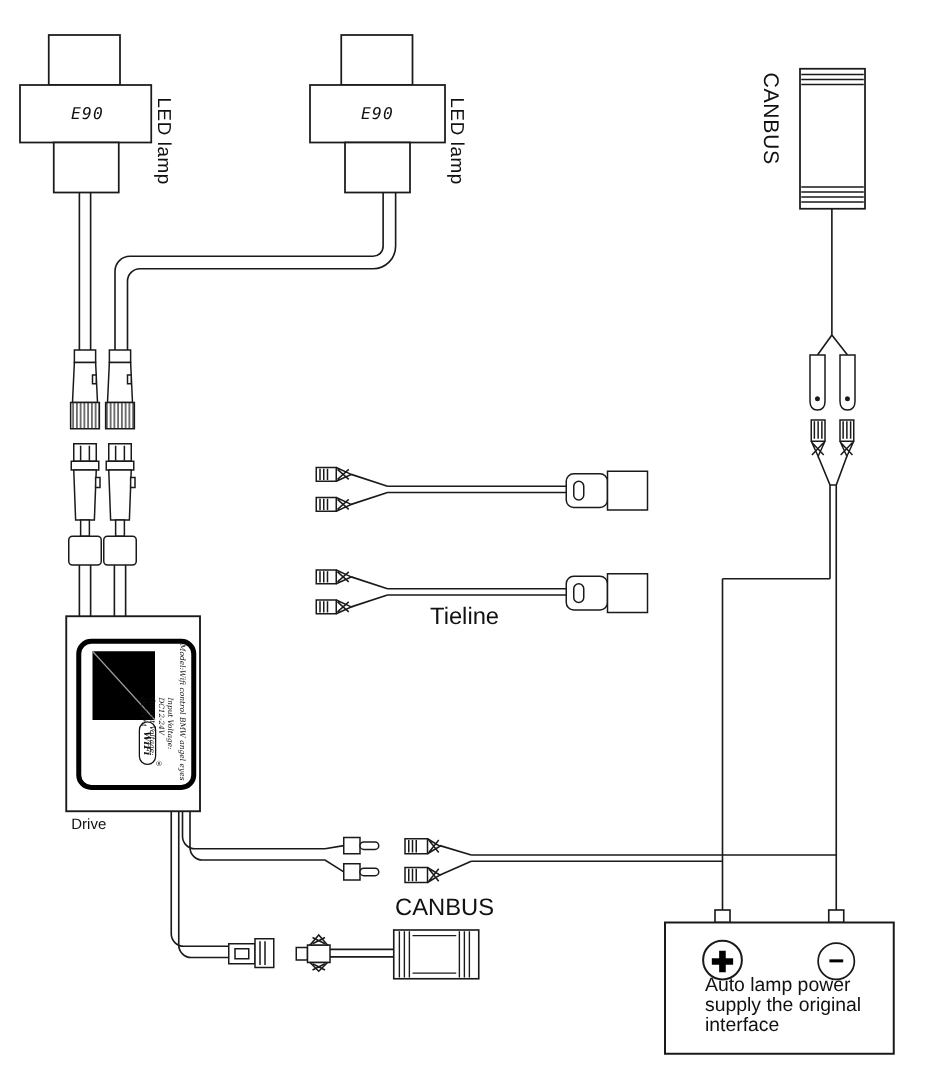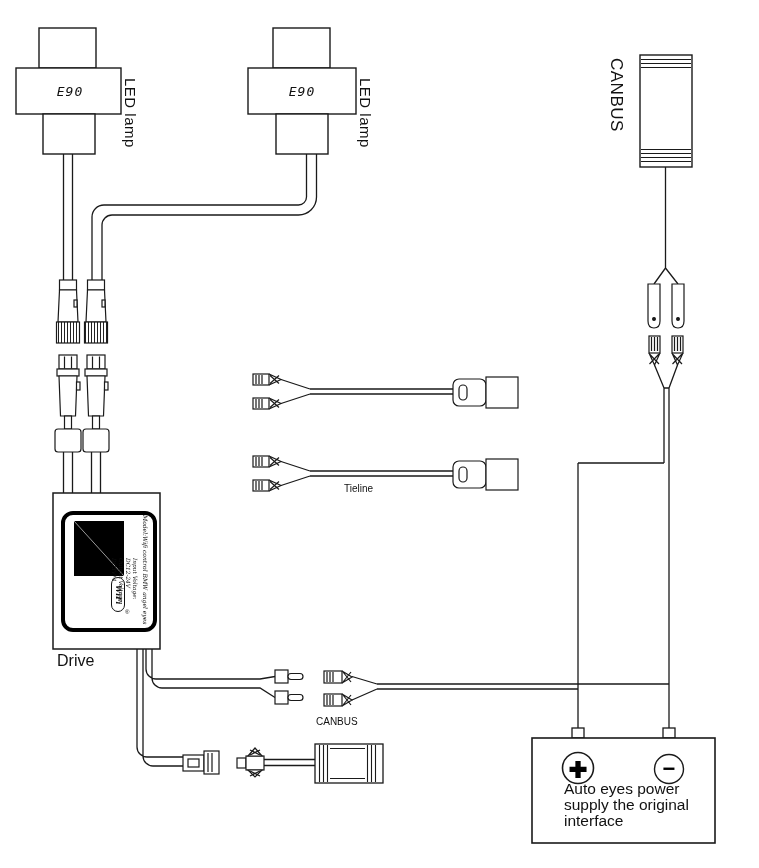--- a/index.html
+++ b/index.html
@@ -4,22 +4,22 @@
 <style>
   html,body{margin:0;padding:0;background:#fff;}
   #stage{position:relative;width:759px;height:868px;background:#fff;overflow:hidden;
          font-family:"Liberation Sans", sans-serif;color:#111;}
   #stage svg{position:absolute;left:0;top:0;}
   .lbl{position:absolute;color:#111;}
   .vtext{writing-mode:vertical-rl;}
   .e90{font-family:"DejaVu Sans Mono", monospace;font-size:13px;letter-spacing:1px;text-align:center;font-style:italic;}
   .lamp-lbl{font-size:15px;letter-spacing:0.5px;}
   .canbus-top-lbl{font-size:17px;letter-spacing:0.5px;}
-  .plain15{font-size:10px;text-align:right;}
-  .drive-lbl{font-size:16px;}
+  .plain15{font-size:19px;text-align:right;}
+  .drive-lbl{font-size:12px;}
   .powertext{font-size:15.5px;line-height:15.8px;white-space:pre-line;}
   .panel-model{font-family:"DejaVu Serif", serif;font-style:italic;font-size:6px;line-height:8px;}
   .panel-specs{font-family:"DejaVu Serif", serif;font-style:italic;font-size:5.8px;line-height:7px;white-space:pre-line;}
   .wifi-pill{position:absolute;left:111px;top:577px;width:14px;height:35px;border:1.5px solid #111;
              border-radius:8px;display:flex;align-items:center;justify-content:center;box-sizing:border-box;}
   .wifi-pill span{writing-mode:vertical-rl;font-family:"DejaVu Serif", serif;
                   font-style:italic;font-weight:bold;font-size:7.5px;}
   .regmark{font-size:6px;}
 </style>
 </head>
@@ -209,21 +209,21 @@
 </svg>
 
   <div class="lbl e90" style="left:50px;top:84px;width:40px;">E90</div>
   <div class="lbl e90" style="left:282px;top:84px;width:40px;">E90</div>
   <div class="lbl vtext lamp-lbl" style="left:122px;top:78px;height:90px;">LED lamp</div>
   <div class="lbl vtext lamp-lbl" style="left:357px;top:78px;height:90px;">LED lamp</div>
   <div class="lbl vtext canbus-top-lbl" style="left:606px;top:58px;height:108px;">CANBUS</div>
   <div class="lbl plain15" style="left:344px;top:483px;">Tieline</div>
   <div class="lbl drive-lbl" style="left:57px;top:652px;">Drive</div>
   <div class="lbl plain15" style="left:316px;top:716px;">CANBUS</div>
-  <div class="lbl powertext" style="left:564px;top:781px;width:150px;">Auto eyes power
+  <div class="lbl powertext" style="left:564px;top:781px;width:150px;">Auto lamp power
 supply the original
 interface</div>
 
   <div class="lbl vtext panel-model" style="left:139px;top:515px;height:113px;width:10px;">Model:Wifi control BMW angel eyes</div>
   <div class="lbl vtext panel-specs" style="left:110px;top:558px;height:74px;width:28px;">Input Voltage:
 DC12-24V
 Output Voltage:
 DC3V*4</div>
   <div class="wifi-pill">
     <span>WiFi</span>

